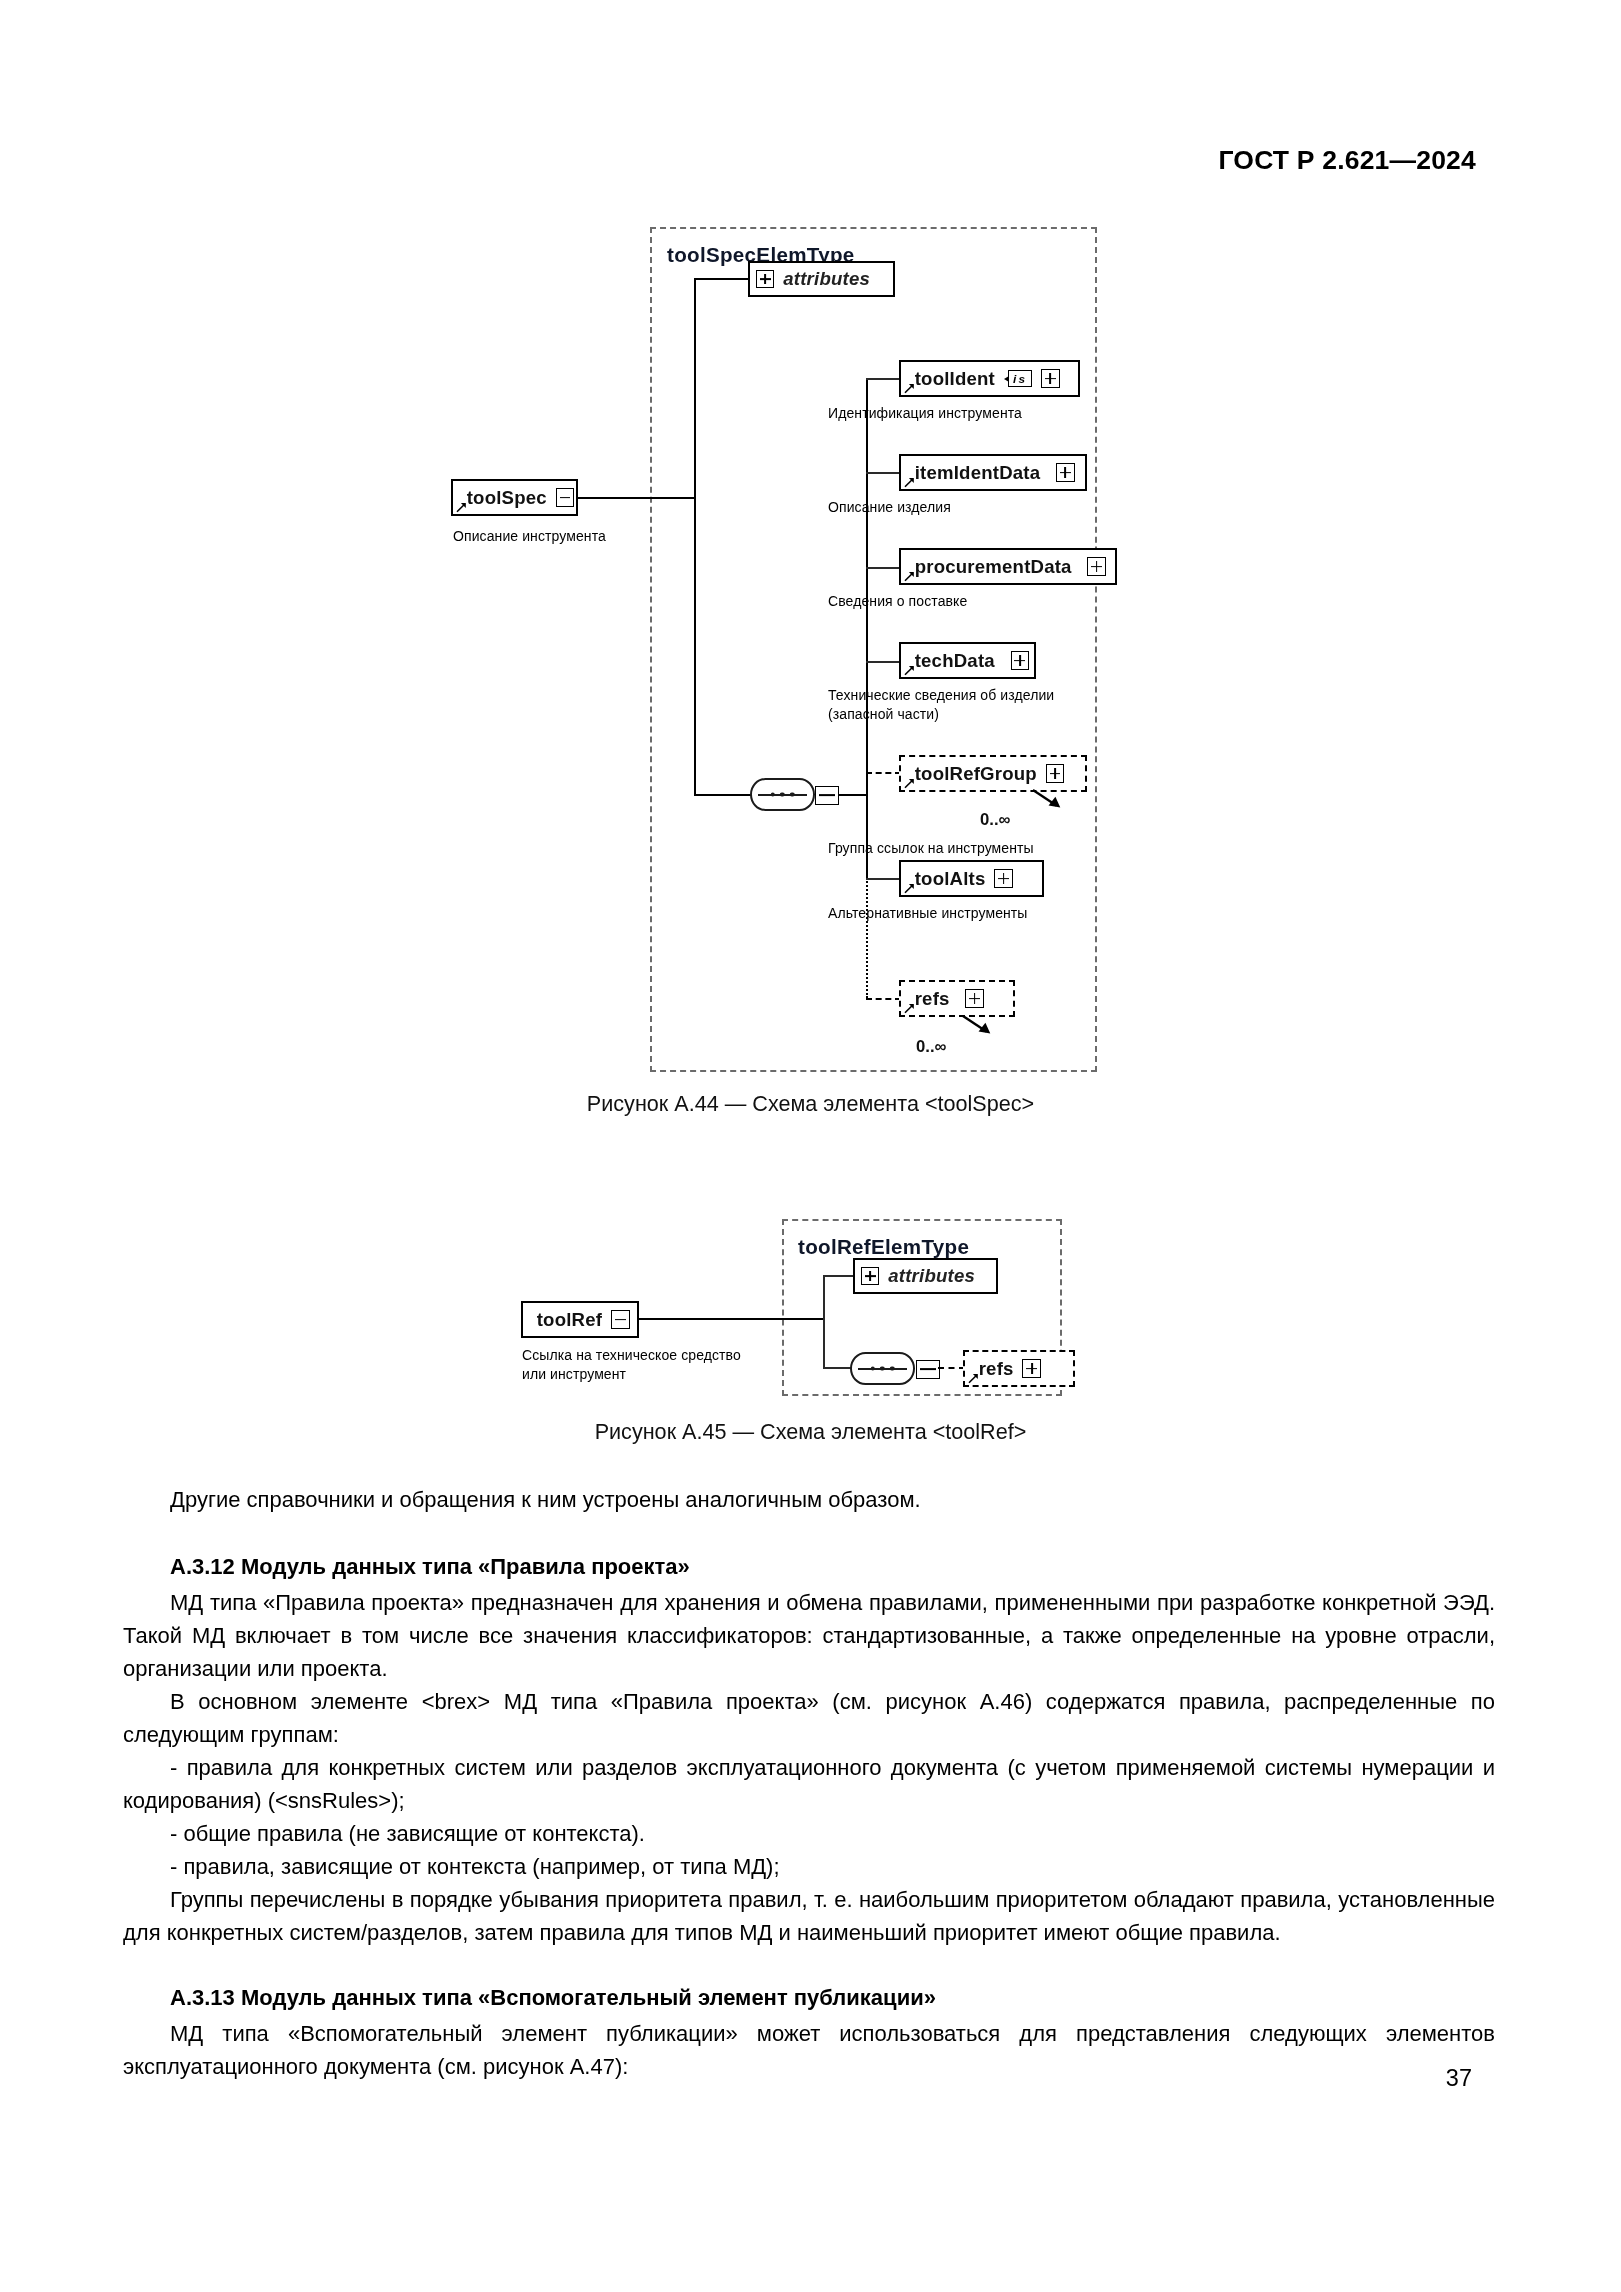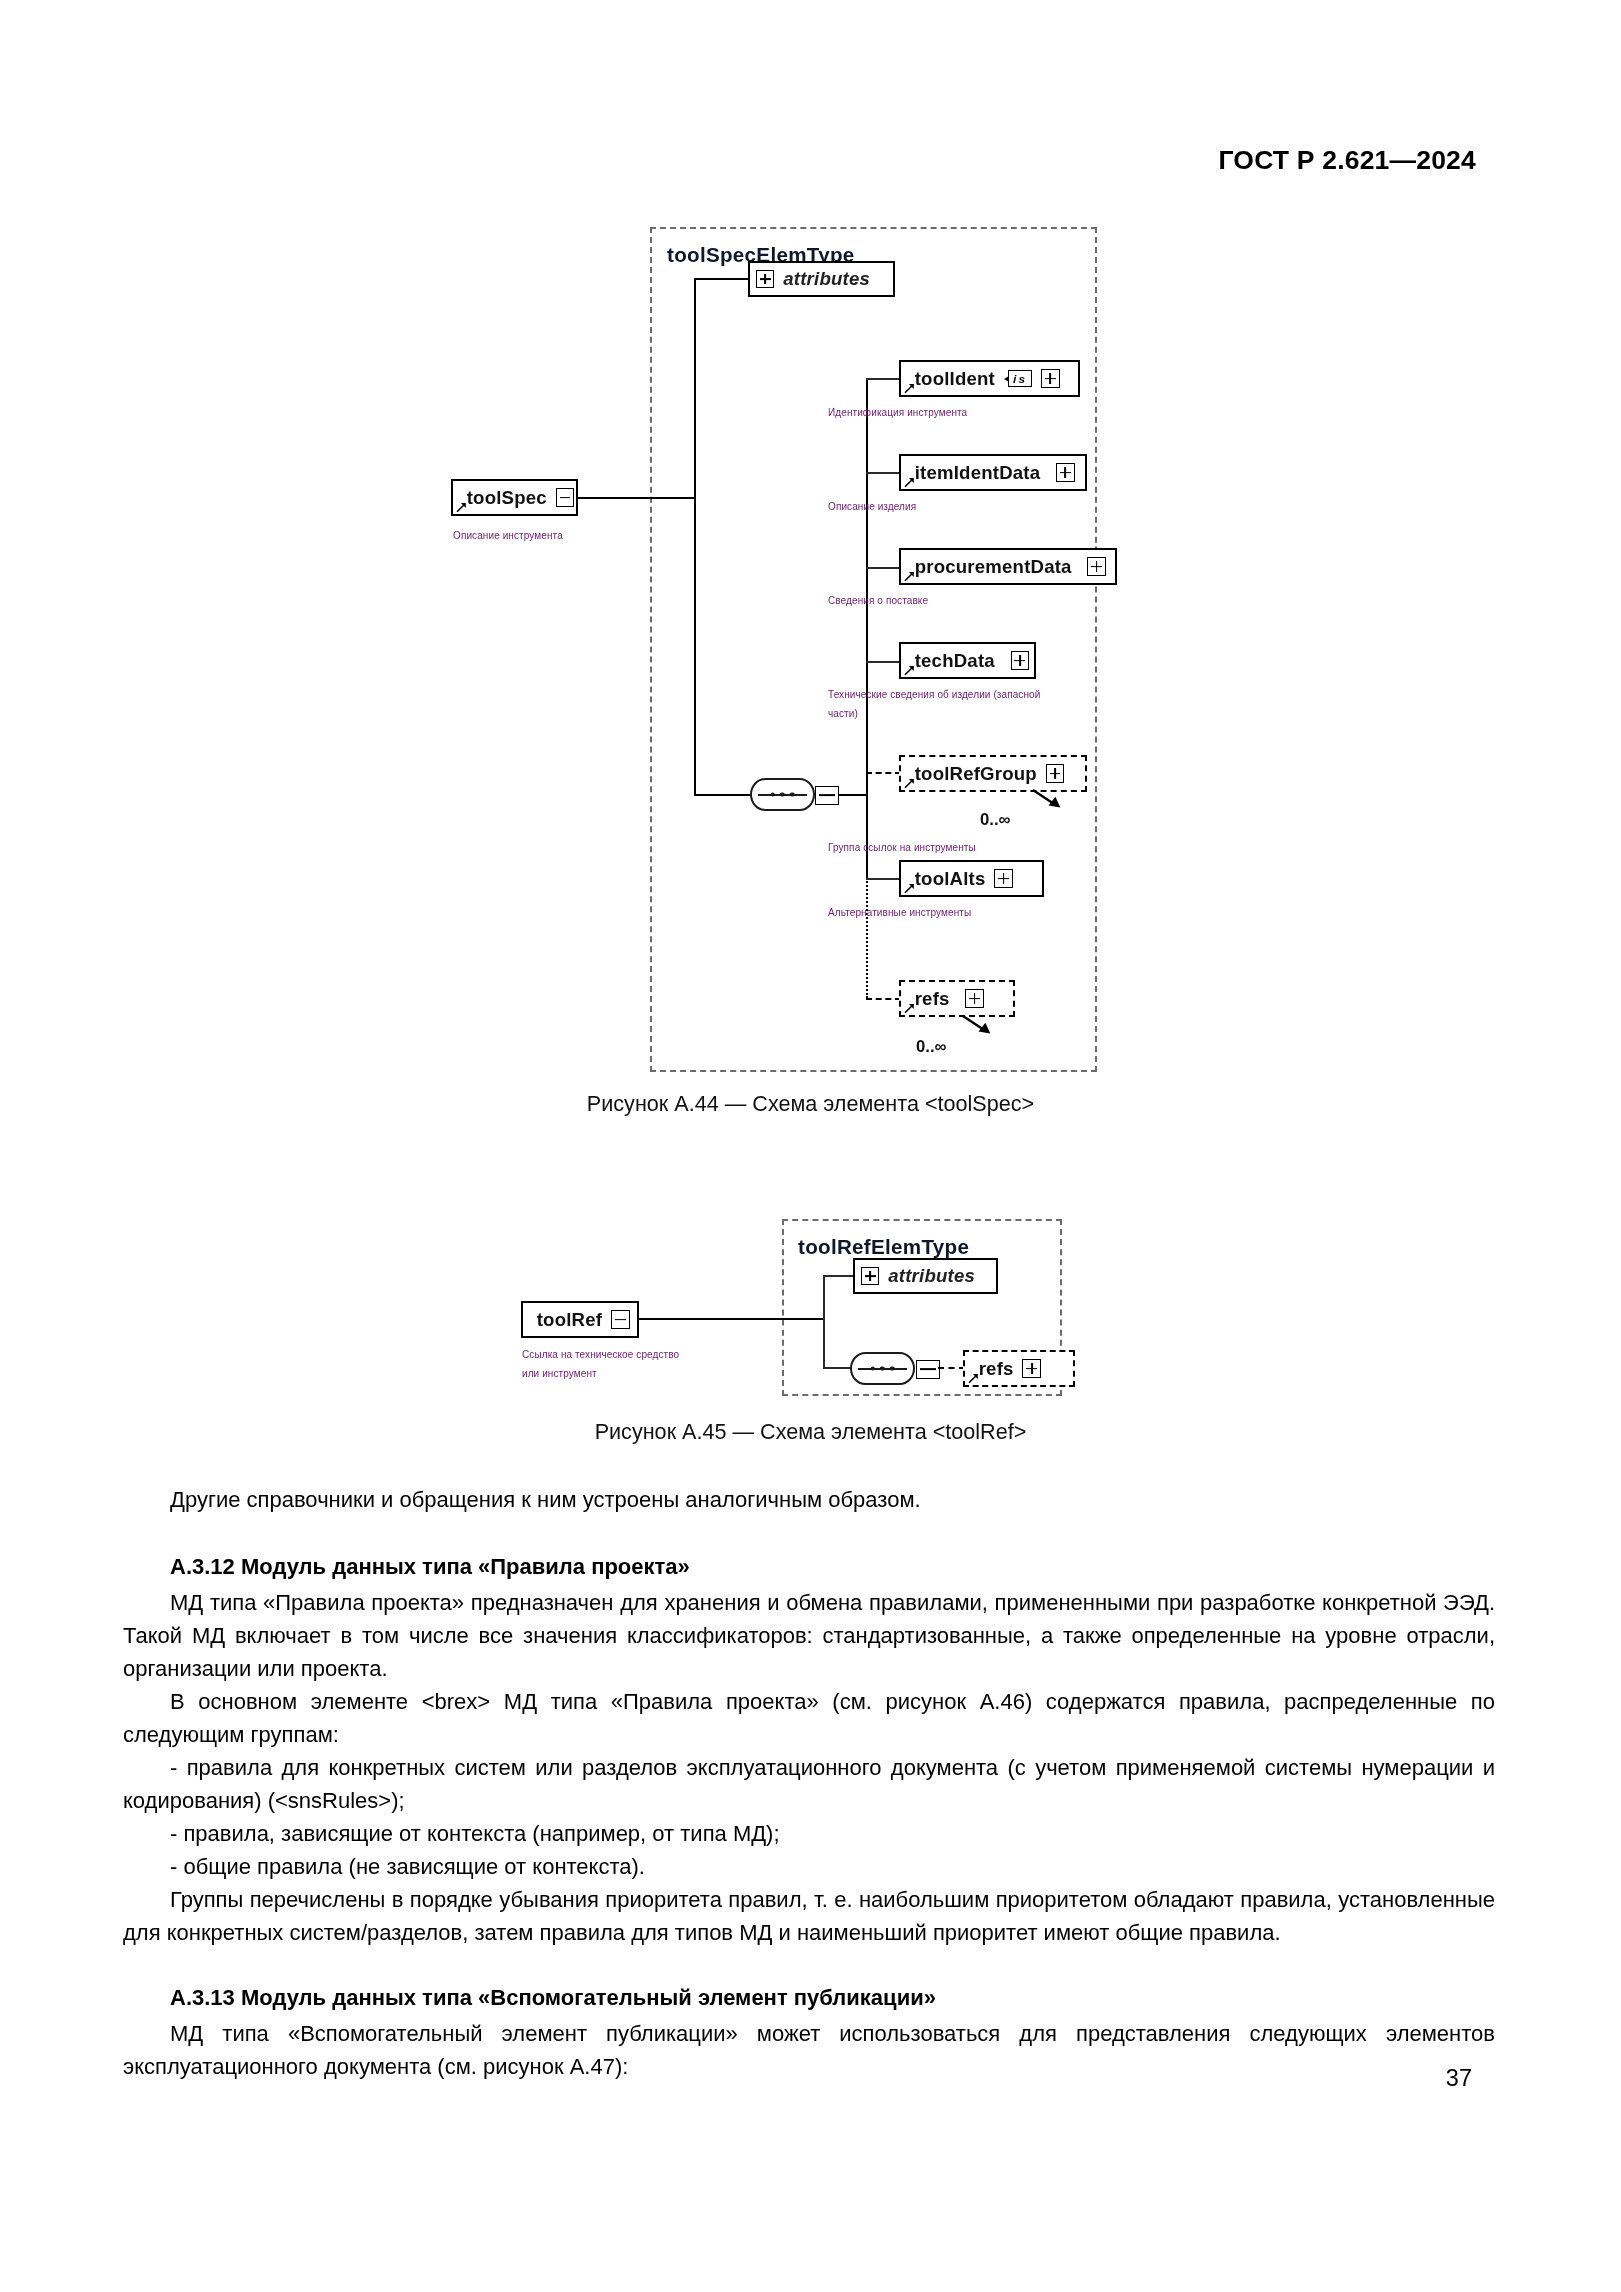--- a/index.html
+++ b/index.html
@@ -87,21 +87,21 @@
     content:"";position:absolute;left:5.9px;right:5.9px;top:50%;
     height:2px;background:#1b1b1b;transform:translateY(-50%);
   }
   .seq .dots{
     position:absolute;left:50%;top:50%;transform:translate(-50%,-50%);
     display:flex;gap:4.9px;z-index:2;
   }
   .seq .dots i{width:4.9px;height:4.9px;background:#1b1b1b;border-radius:50%;display:block;}
   
   .ann{
-    position:absolute;font-size:10px;color:#701a75;line-height:18.6px;
+    position:absolute;font-size:14px;color:#000000;line-height:18.6px;
     white-space:nowrap;letter-spacing:0.1px;
   }
   
   .occ{
     position:absolute;font-size:16.7px;font-weight:bold;color:#111;
     white-space:nowrap;
   }
   
   .ln{position:absolute;background:#000;}
   .ln.h{height:2px;}
@@ -338,22 +338,22 @@
   <div class="body" style="top:1586px;">
     <p class="p-ind">МД типа «Правила проекта» предназначен для хранения и обмена правилами, примененными при разработке конкретной ЭЭД. Такой МД включает в том числе все значения классификаторов: стандартизованные, а также определенные на уровне отрасли, организации или проекта.</p>
   </div>
 
   <div class="body" style="top:1685px;">
     <p class="p-ind">В основном элементе &lt;brex&gt; МД типа «Правила проекта» (см. рисунок А.46) содержатся правила, распределенные по следующим группам:</p>
   </div>
 
   <div class="body" style="top:1751px;">
     <p class="bullet">-  правила для конкретных систем или разделов эксплуатационного документа (с учетом применяемой системы нумерации и кодирования) (&lt;snsRules&gt;);</p>
+    <p class="bullet">-  общие правила (не зависящие от контекста).</p>
     <p class="bullet">-  правила, зависящие от контекста (например, от типа МД);</p>
-    <p class="bullet">-  общие правила (не зависящие от контекста).</p>
   </div>
 
   <div class="body" style="top:1883px;">
     <p class="p-ind">Группы перечислены в порядке убывания приоритета правил, т. е. наибольшим приоритетом обладают правила, установленные для конкретных систем/разделов, затем правила для типов МД и наименьший приоритет имеют общие правила.</p>
   </div>
 
   <div class="body" style="top:1981px;">
     <p class="head">А.3.13  Модуль данных типа «Вспомогательный элемент публикации»</p>
   </div>
 

